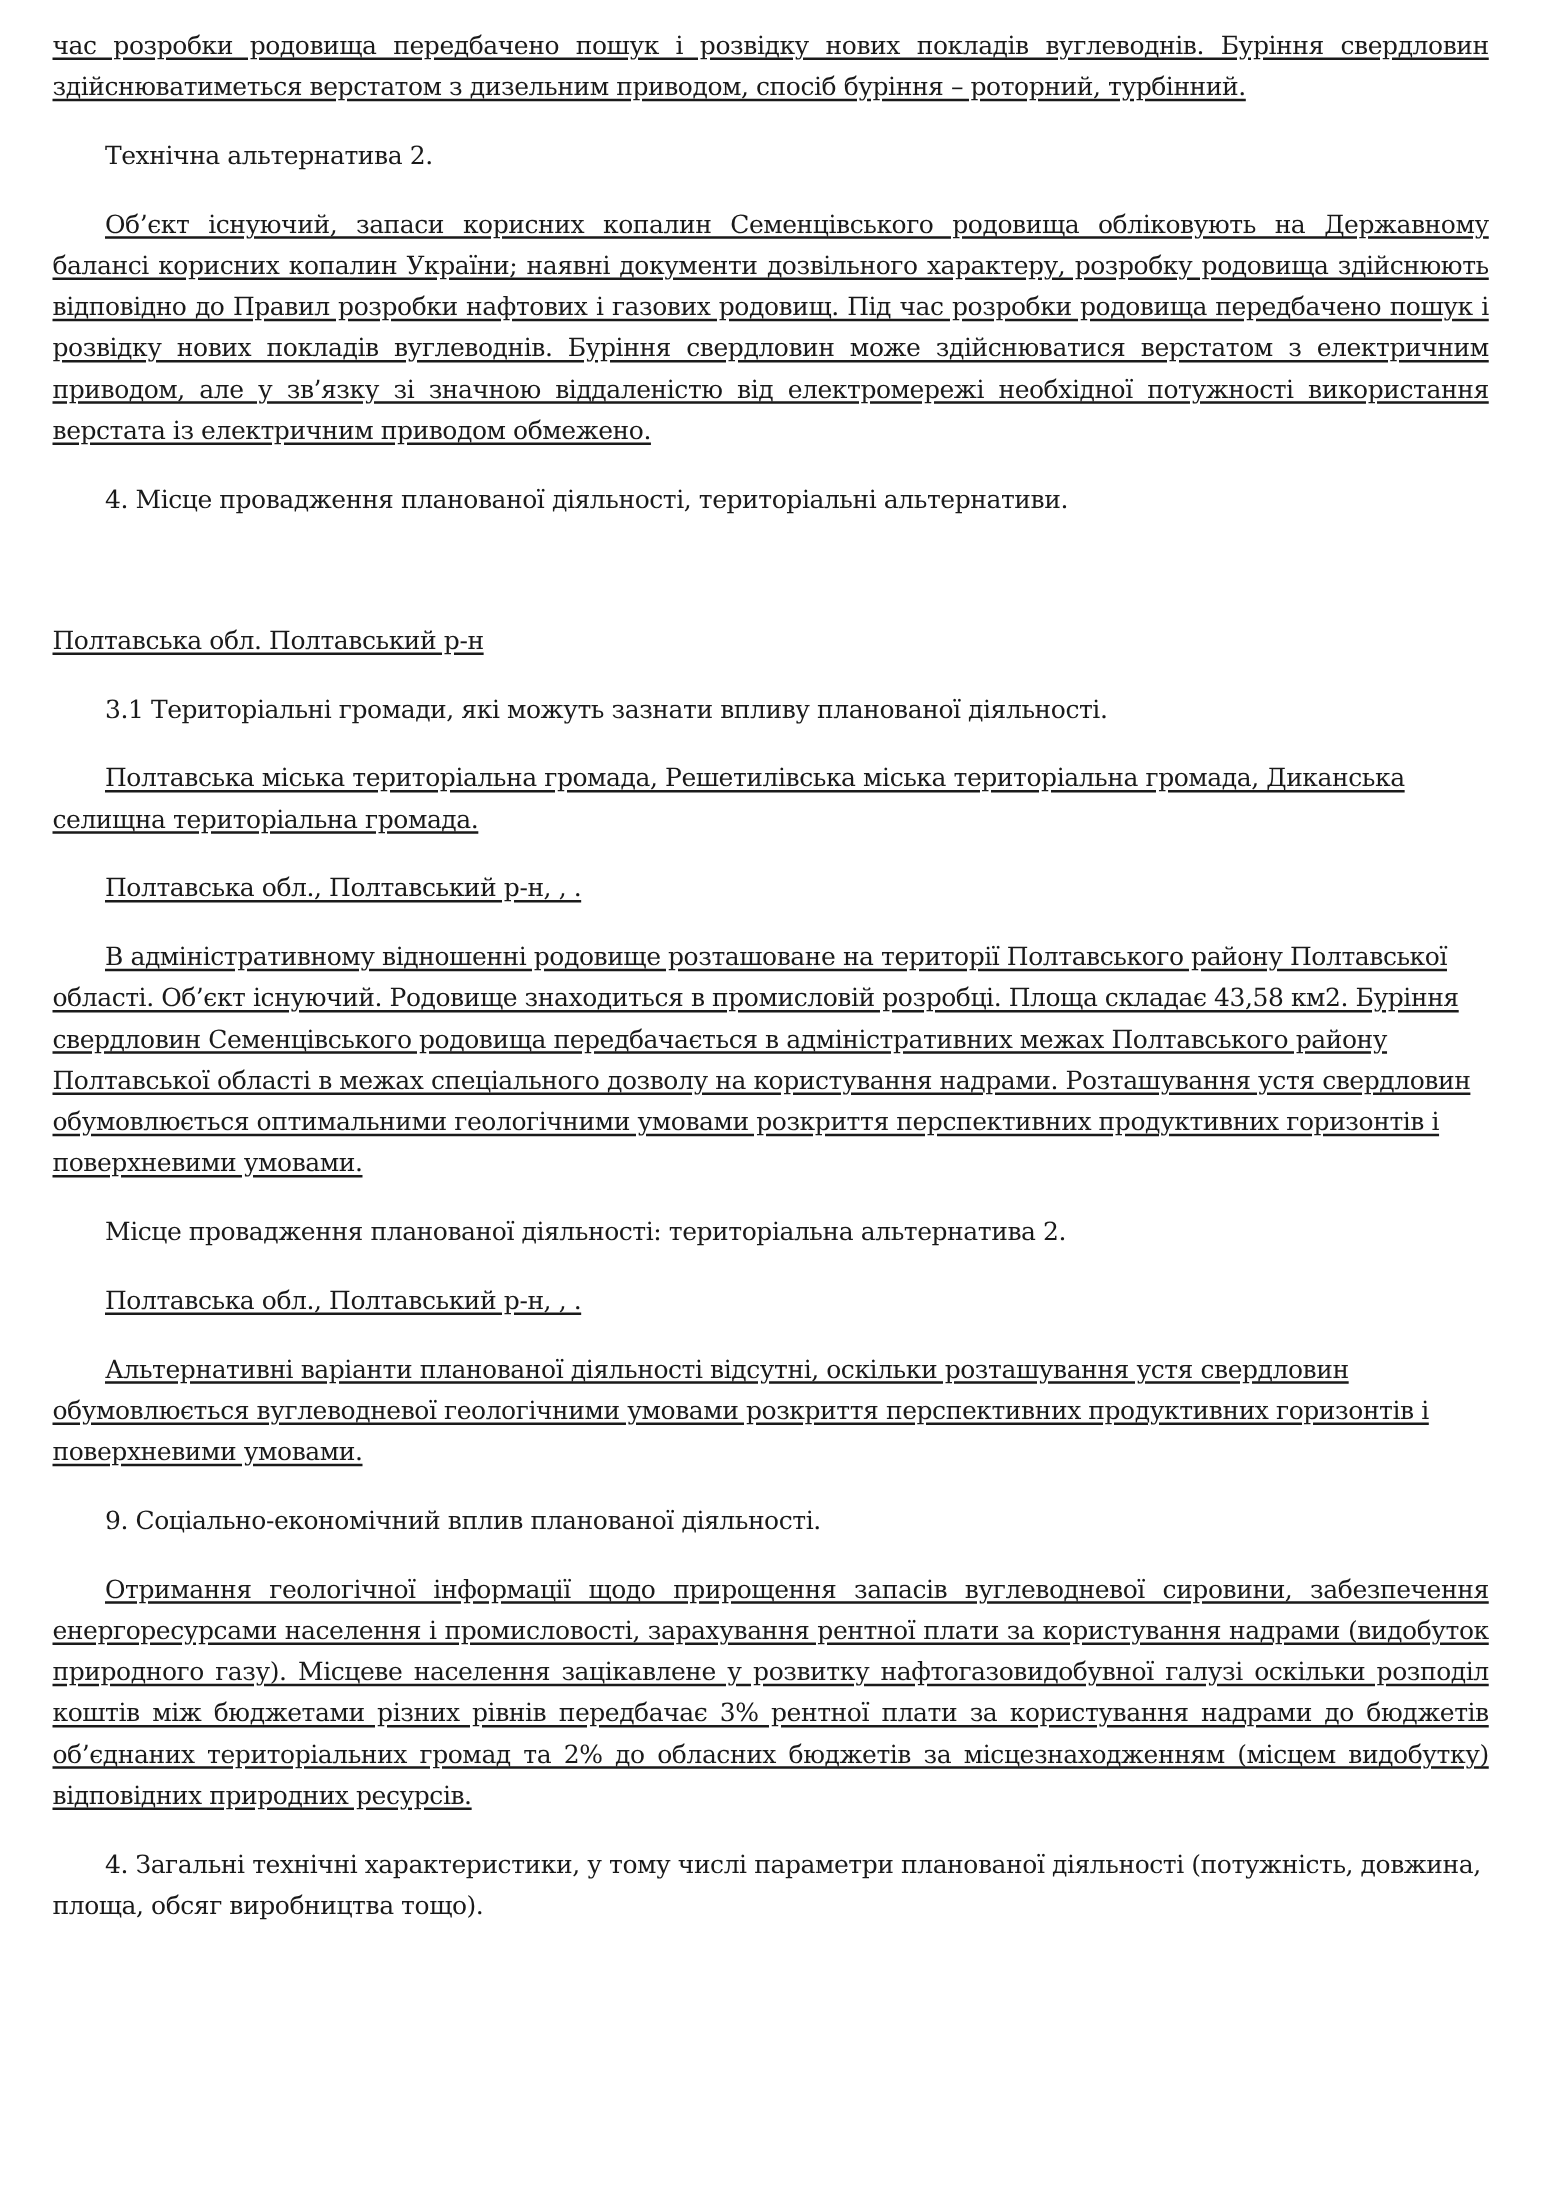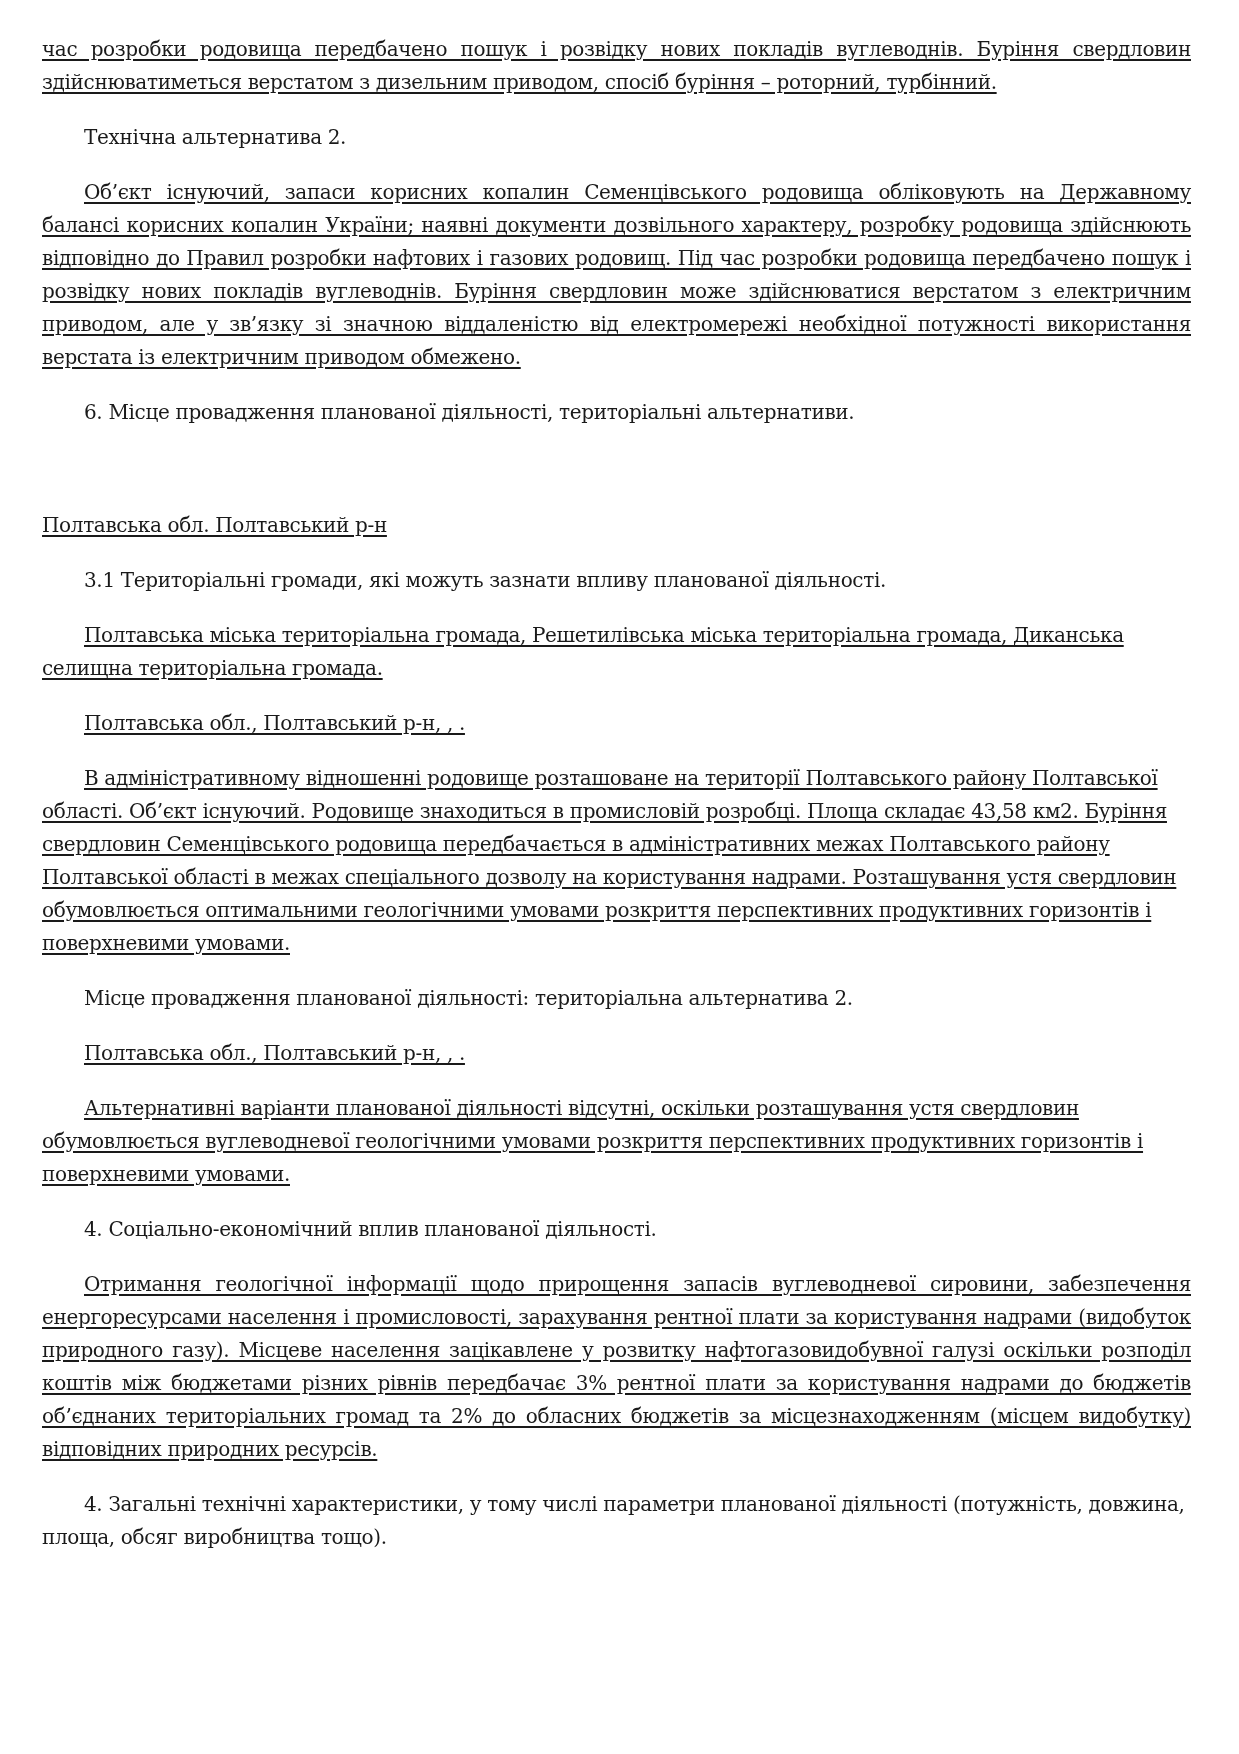--- a/index.html
+++ b/index.html
@@ -1,39 +1,39 @@
 <!DOCTYPE html>
 <html><head>
 <meta charset="utf-8">
 <style>
   html, body { margin: 0; padding: 0; background: #ffffff; }
   body { width: 1239px; height: 1754px; overflow: hidden; position: relative; }
   .page {
     position: absolute; left: 42px; top: 20px; width: 1149px;
     font-family: "DejaVu Serif", serif; font-size: 20px; line-height: 33px;
-    color: #1a1a1a; letter-spacing: -0.35px; margin-top: 13px;
+    color: #1a1a1a; letter-spacing: -0.35px;
   }
   p { margin: 0 0 22px 0; }
   .indent { text-indent: 42px; }
   .just { text-align: justify; }
   .u { text-decoration: underline; text-decoration-thickness: 1.5px; text-underline-offset: 3px; }
   .gap-big { margin-bottom: 80px; }
 </style>
 </head>
 <body>
 
 <div class="page">
   <p class="just u">час розробки родовища передбачено пошук і розвідку нових покладів вуглеводнів. Буріння свердловин здійснюватиметься верстатом з дизельним приводом, спосіб буріння – роторний, турбінний.</p>
   <p class="indent">Технічна альтернатива 2.</p>
   <p class="indent just u">Об’єкт існуючий, запаси корисних копалин Семенцівського родовища обліковують на Державному балансі корисних копалин України; наявні документи дозвільного характеру, розробку родовища здійснюють відповідно до Правил розробки нафтових і газових родовищ. Під час розробки родовища передбачено пошук і розвідку нових покладів вуглеводнів. Буріння свердловин може здійснюватися верстатом з електричним приводом, але у зв’язку зі значною віддаленістю від електромережі необхідної потужності використання верстата із електричним приводом обмежено.</p>
-  <p class="indent gap-big">6. Місце провадження планованої діяльності, територіальні альтернативи.</p>
+  <p class="indent gap-big">4. Місце провадження планованої діяльності, територіальні альтернативи.</p>
   <p class="u" style="display:table;">Полтавська обл. Полтавський р-н</p>
   <p class="indent">3.1 Територіальні громади, які можуть зазнати впливу планованої діяльності.</p>
   <p class="indent u">Полтавська міська територіальна громада, Решетилівська міська територіальна громада, Диканська селищна територіальна громада.</p>
   <p class="indent u">Полтавська обл., Полтавський р-н, , .</p>
   <p class="indent u">В адміністративному відношенні родовище розташоване на території Полтавського району Полтавської області. Об’єкт існуючий. Родовище знаходиться в промисловій розробці. Площа складає 43,58 км2. Буріння свердловин Семенцівського родовища передбачається в адміністративних межах Полтавського району Полтавської області в межах спеціального дозволу на користування надрами. Розташування устя свердловин обумовлюється оптимальними геологічними умовами розкриття перспективних продуктивних горизонтів і поверхневими умовами.</p>
   <p class="indent">Місце провадження планованої діяльності: територіальна альтернатива 2.</p>
   <p class="indent u">Полтавська обл., Полтавський р-н, , .</p>
   <p class="indent u">Альтернативні варіанти планованої діяльності відсутні, оскільки розташування устя свердловин обумовлюється вуглеводневої геологічними умовами розкриття перспективних продуктивних горизонтів і поверхневими умовами.</p>
-  <p class="indent">4. Соціально-економічний вплив планованої діяльності.</p>
+  <p class="indent">9. Соціально-економічний вплив планованої діяльності.</p>
   <p class="indent just u">Отримання геологічної інформації щодо прирощення запасів вуглеводневої сировини, забезпечення енергоресурсами населення і промисловості, зарахування рентної плати за користування надрами (видобуток природного газу). Місцеве населення зацікавлене у розвитку нафтогазовидобувної галузі оскільки розподіл коштів між бюджетами різних рівнів передбачає 3% рентної плати за користування надрами до бюджетів об’єднаних територіальних громад та 2% до обласних бюджетів за місцезнаходженням (місцем видобутку) відповідних природних ресурсів.</p>
   <p class="indent">4. Загальні технічні характеристики, у тому числі параметри планованої діяльності (потужність, довжина, площа, обсяг виробництва тощо).</p>
 </div>
 
 </body></html>

